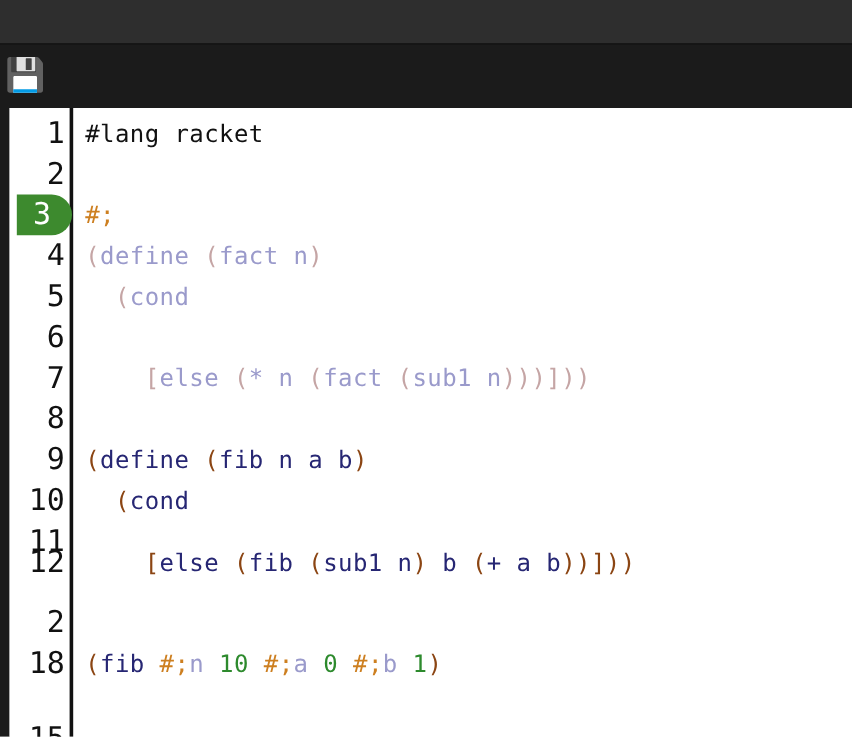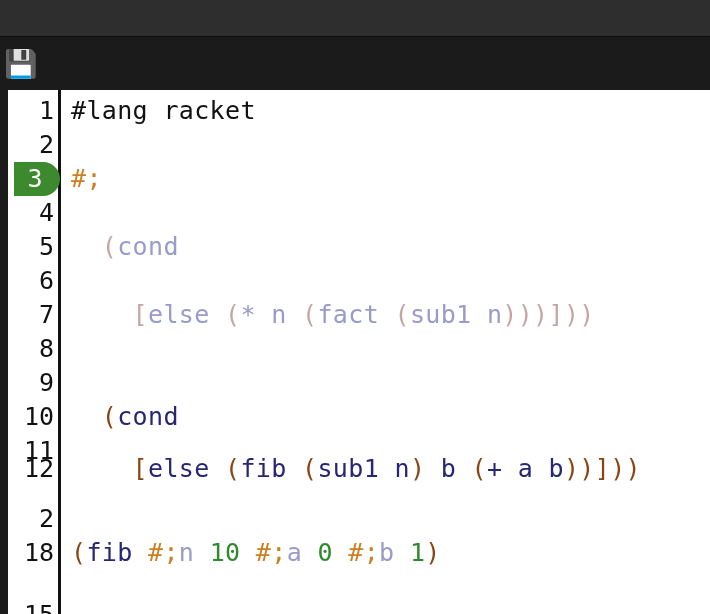--- a/index.html
+++ b/index.html
@@ -110,21 +110,21 @@
     padding-right: 4px;
     box-sizing: border-box;
     text-align: center;
   }
   .code {
     position: absolute;
     left: 71px;
     top: 0;
     height: 34px;
     line-height: 34px;
-    font-size: 25px;
+    font-size: 20px;
     font-family: "DejaVu Sans Mono", monospace;
     white-space: pre;
     letter-spacing: 0.35px;
   }
 
   
   .t-plain  { color: #111111; }
   .t-paren  { color: #8b4513; }
   .t-ident  { color: #262673; }
   .t-num    { color: #2d8a2d; }
@@ -156,38 +156,40 @@
         <div class="line" style="top: 38px;">
           <div class="lineno">2</div>
           <div class="code"></div>
         </div>
         <div class="line" style="top: 72px;">
           <div class="lineno current">3</div>
           <div class="code"><span class="t-hash">#;</span></div>
         </div>
         <div class="line" style="top: 106px;">
           <div class="lineno">4</div>
+          <div class="code"><span class="t-cparen">(</span><span class="t-cident">define </span><span class="t-cparen">(</span><span class="t-cident">fact n</span><span class="t-cparen">)</span></div>
         </div>
         <div class="line" style="top: 140px;">
           <div class="lineno">5</div>
           <div class="code"><span class="t-plain">  </span><span class="t-cparen">(</span><span class="t-cident">cond</span></div>
         </div>
         <div class="line" style="top: 174px;">
           <div class="lineno">6</div>
         </div>
         <div class="line" style="top: 208px;">
           <div class="lineno">7</div>
           <div class="code"><span class="t-plain">    </span><span class="t-cparen">[</span><span class="t-cident">else </span><span class="t-cparen">(</span><span class="t-cident">* n </span><span class="t-cparen">(</span><span class="t-cident">fact </span><span class="t-cparen">(</span><span class="t-cident">sub1 n</span><span class="t-cparen">)))])) </span></div>
         </div>
         <div class="line" style="top: 242px;">
           <div class="lineno">8</div>
           <div class="code"></div>
         </div>
         <div class="line" style="top: 276px;">
           <div class="lineno">9</div>
+          <div class="code"><span class="t-paren">(</span><span class="t-ident">define </span><span class="t-paren">(</span><span class="t-ident">fib n a b</span><span class="t-paren">)</span></div>
         </div>
         <div class="line" style="top: 310px;">
           <div class="lineno">10</div>
           <div class="code"><span class="t-plain">  </span><span class="t-paren">(</span><span class="t-ident">cond</span></div>
         </div>
         <div class="line" style="top: 344px; padding-left: 16px;">
           <div class="lineno">11</div>
         </div>
         <div class="line" style="top: 362px;">
           <div class="lineno">12</div>

